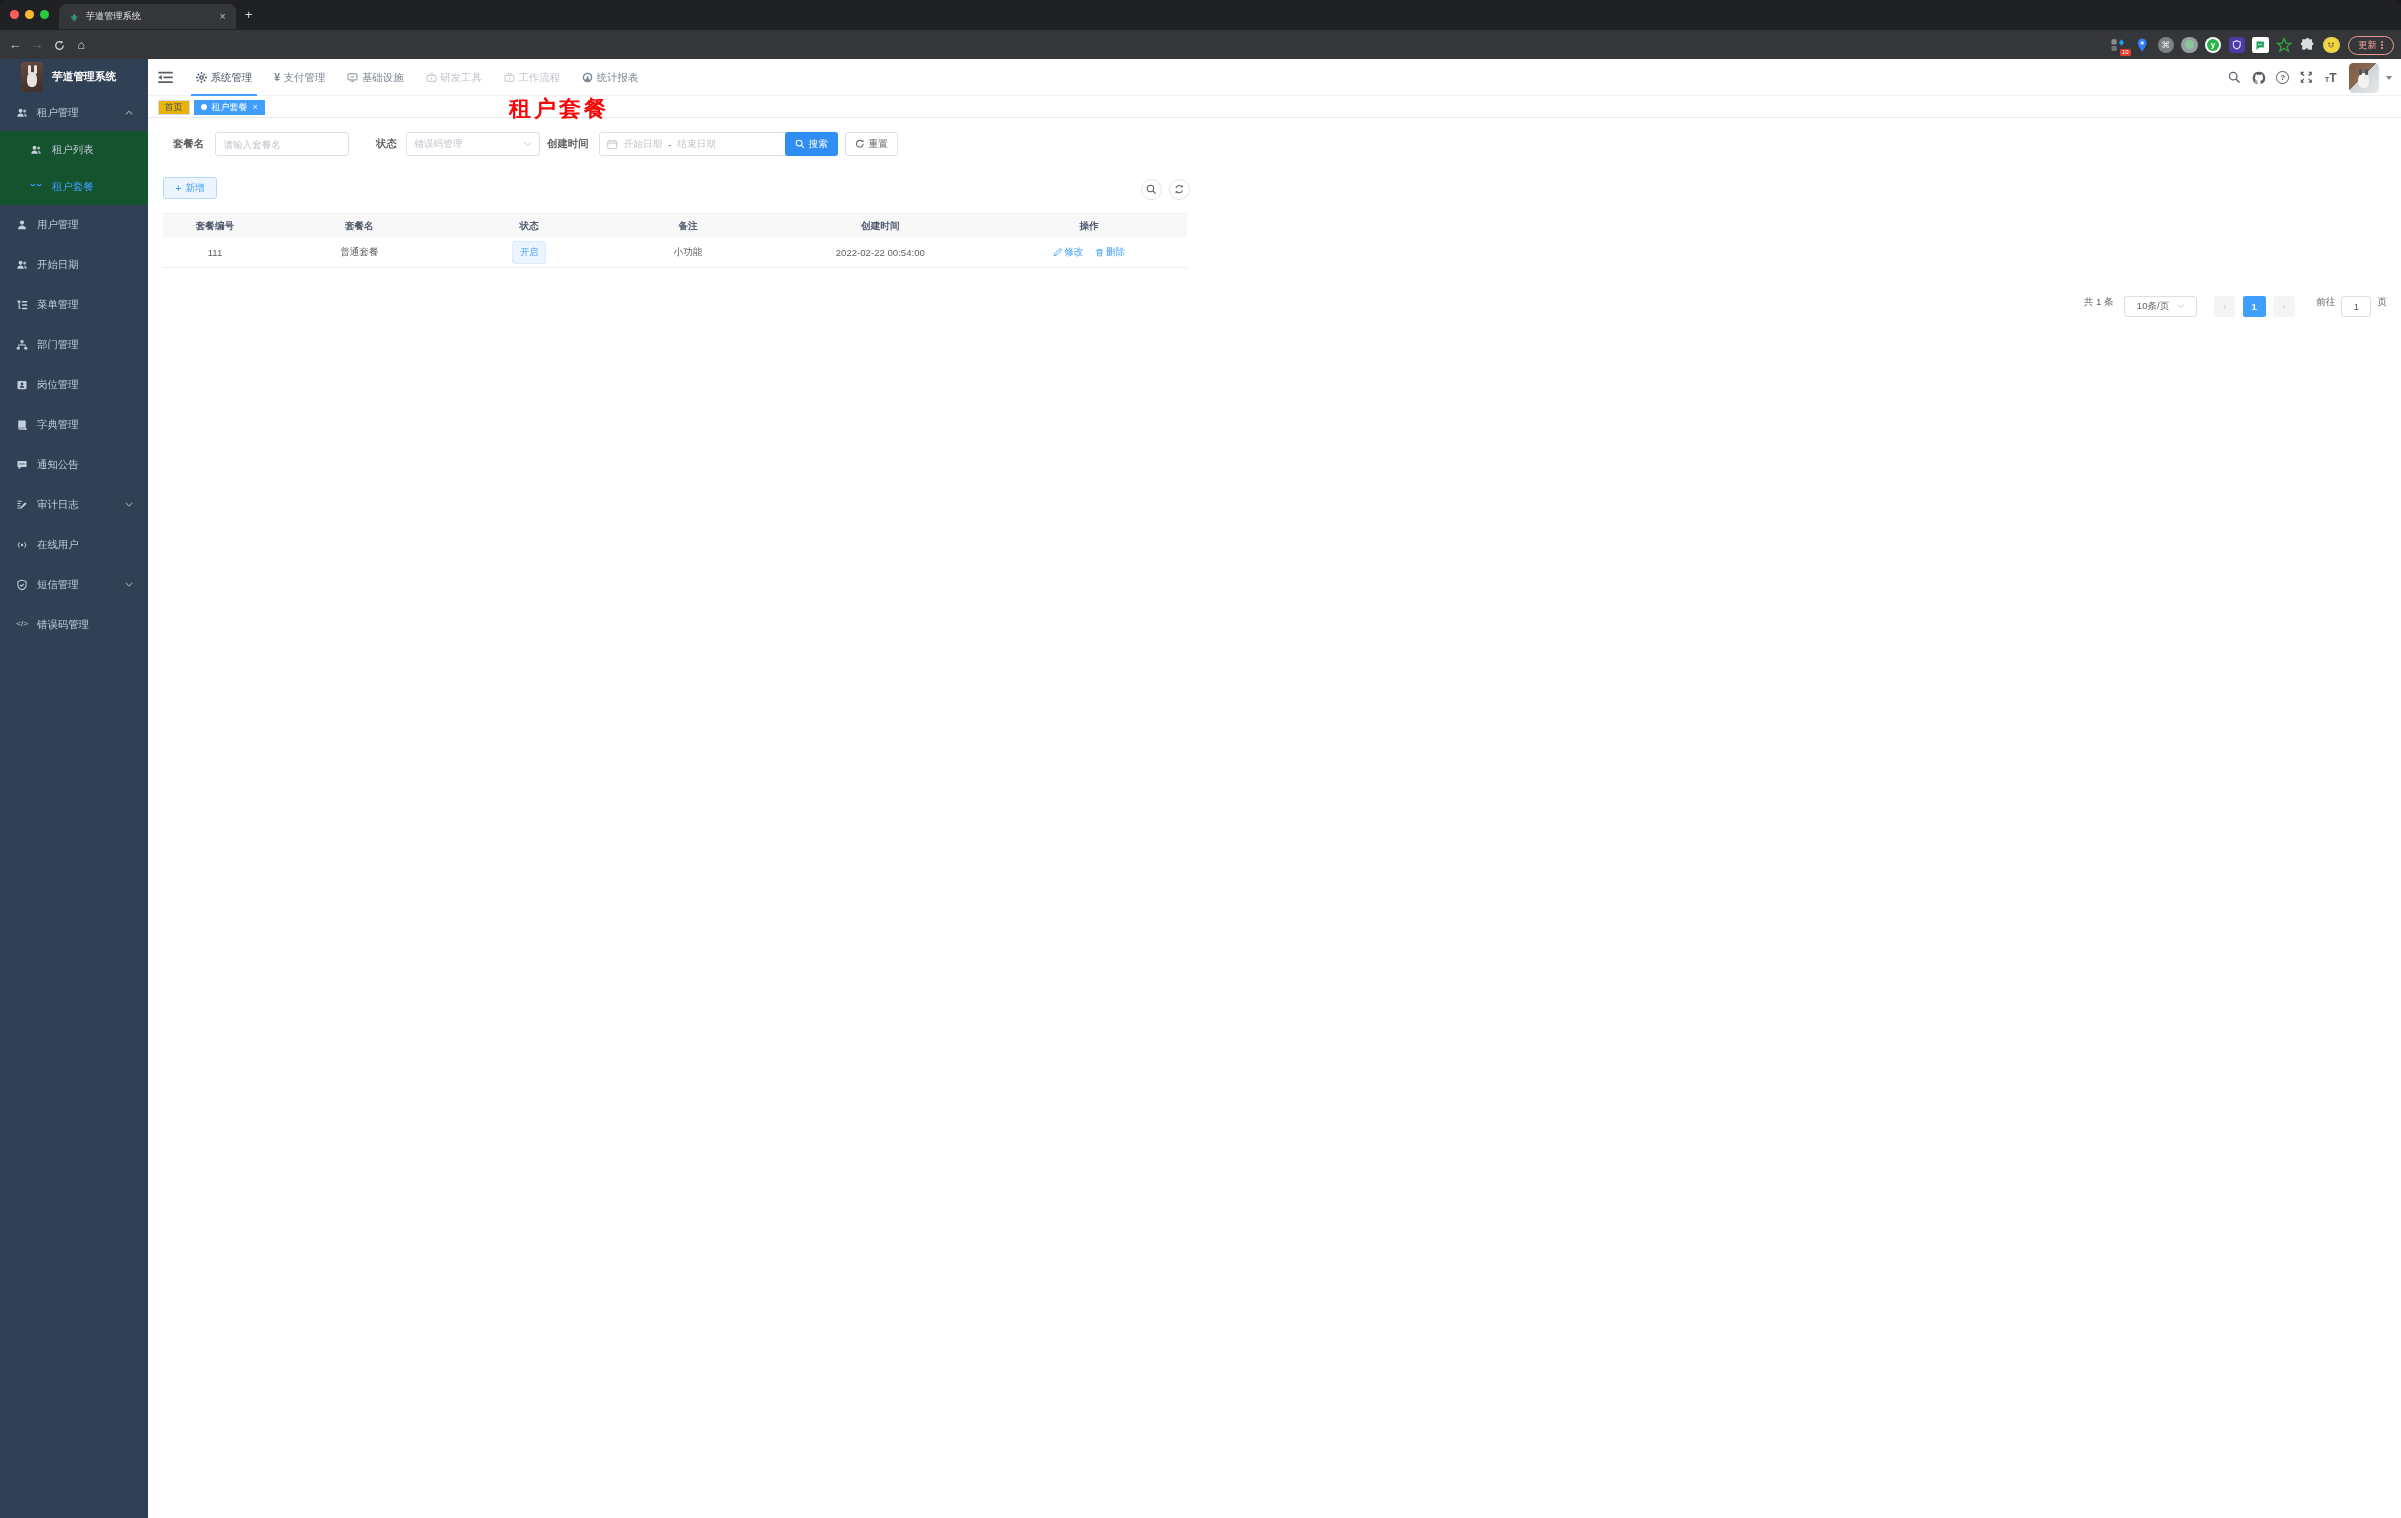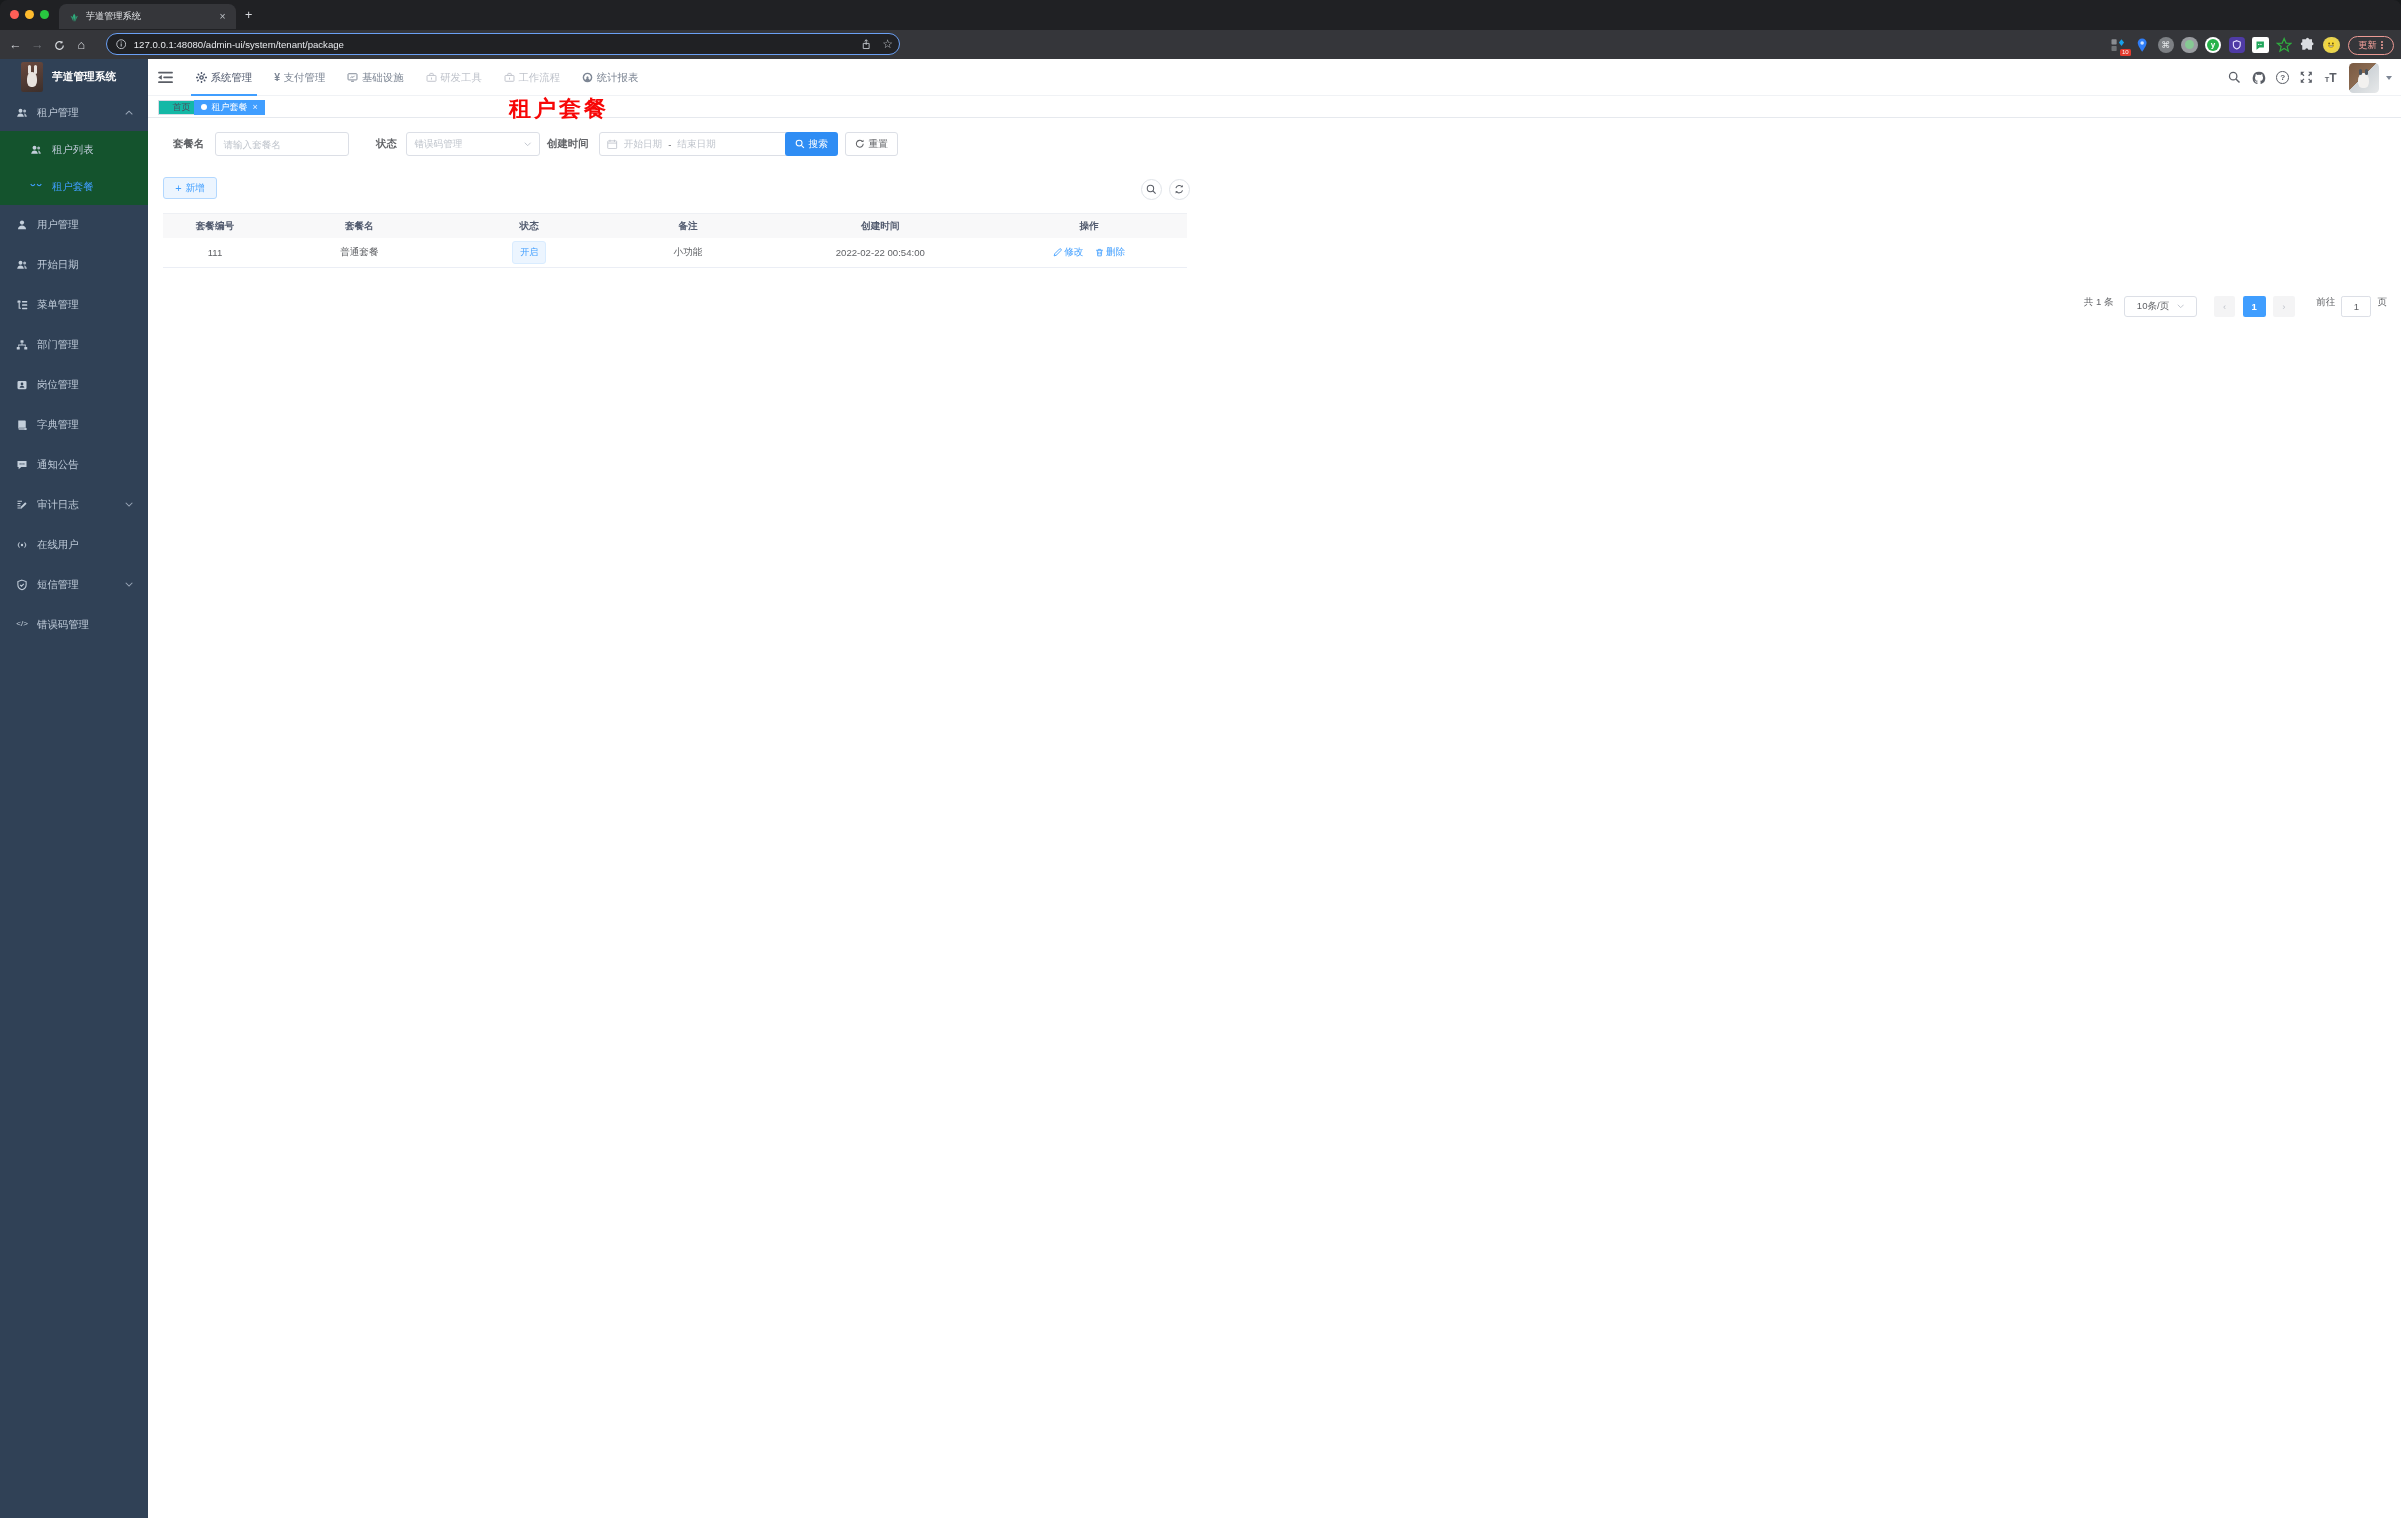--- a/index.html
+++ b/index.html
@@ -56,21 +56,21 @@
   .nav-item.active:after { content:""; position:absolute; left:6px; right:6px; bottom:0; height:2.2px; background:#409eff; }
   .nav-item.muted { color:#bfc3cb; }
   .hdr-right { position:absolute; right:9px; top:0; height:37px; display:flex; align-items:center; }
   .hicon { width:24px; height:37px; display:flex; align-items:center; justify-content:center; color:#5a5e66; cursor:pointer; }
   .avatar { width:30px; height:30px; border-radius:4.4px; margin-left:6px; background:linear-gradient(135deg,#7a5a43 0%,#8a6a50 45%,#cfd4d8 46%,#e7e9ea 100%); position:relative; overflow:hidden; }
   .avatar:before { content:""; position:absolute; left:9.6px; top:10.4px; width:10.4px; height:15px; background:#f2f1ef; border-radius:50% 50% 40% 40%; }
   .avatar:after { content:""; position:absolute; left:10.4px; top:6.7px; width:3px; height:6px; background:#4a5560; border-radius:1.5px; box-shadow:6px 0 0 #4a5560; }
   .caret-down { width:0; height:0; border-left:3.7px solid transparent; border-right:3.7px solid transparent; border-top:4.4px solid #7d8694; margin-left:7.4px; }
 
   .tagsbar { position:absolute; left:148px; top:37px; right:0; height:22px; background:#fff; border-bottom:0.7px solid #e6e9ee; box-shadow:0 0.7px 2.2px rgba(0,0,0,.06); }
-  .tag { position:absolute; top:3.7px; height:15px; display:inline-flex; align-items:center; font-size:9px; padding:0 14px; border:0.7px solid #d8dce5; background:#14b8a6; color:#495060; cursor:pointer; }
+  .tag { position:absolute; top:3.7px; height:15px; display:inline-flex; align-items:center; font-size:9px; padding:0 6px; border:0.7px solid #d8dce5; background:#eab308; color:#495060; cursor:pointer; }
   .tag.home { left:9.6px; }
   .tag.active { left:46px; background:#409eff; border-color:#409eff; color:#fff; padding:0 6px; }
   .tag .dot { width:6px; height:6px; border-radius:50%; background:#fff; margin-right:4.4px; }
   .tag .tclose { margin-left:5.2px; font-size:9px; color:#eaf3ff; }
 
   .main { position:absolute; left:148px; top:59px; right:0; bottom:0; background:#fff; }
   .page-title-red { position:absolute; left:361px; top:35px; font-size:22px; font-weight:bold; letter-spacing:3px; color:#f70606; }
 
   
   .flabel { position:absolute; top:14px; height:24px; line-height:24px; font-size:10.4px; font-weight:600; color:#606266; }
@@ -131,37 +131,20 @@
   <div class="toolbar">
     <span class="nav-glyph" style="margin-left:4.4px">←</span>
     <span class="nav-glyph dim">→</span>
     <span class="nav-glyph">
       <svg width="11" height="11" viewBox="0 0 16 16" style="margin:auto">
           <path d="M13.5 8a5.5 5.5 0 1 1-1.6-3.9" fill="none" stroke="#d6d9dd" stroke-width="1.8"></path>
           <path d="M12.2 1v3.6H8.6z" fill="#d6d9dd"></path>
         </svg>
     </span>
     <span class="nav-glyph">⌂</span>
-  </div>
-  <div class="omnibox">
-    <span class="omni-ico">
-      <svg width="10.4" height="10.4" viewBox="0 0 14 14">
-          <circle cx="7" cy="7" r="6" fill="none" stroke="#bdc1c6" stroke-width="1.3"></circle>
-          <rect x="6.3" y="6" width="1.4" height="4.2" fill="#bdc1c6"></rect>
-          <rect x="6.3" y="3.4" width="1.4" height="1.4" fill="#bdc1c6"></rect>
-        </svg>
-    </span>
-    <span class="omni-url">127.0.0.1:48080/admin-ui/system/tenant/package</span>
-    <span class="omni-ico" style="margin-right:10.4px">
-      <svg width="10.4" height="11" viewBox="0 0 14 15">
-          <path d="M3 6h8v7H3z" fill="none" stroke="#bdc1c6" stroke-width="1.3"></path>
-          <path d="M7 1v7M7 1 4.8 3.2M7 1l2.2 2.2" stroke="#bdc1c6" stroke-width="1.3" fill="none"></path>
-        </svg>
-    </span>
-    <span class="omni-ico" style="font-size:12px">☆</span>
   </div>
 
   <div class="ext-row">
     <span class="ext" style="border-radius:2.2px">
       <svg width="16.3" height="16.3" viewBox="0 0 22 22">
           <rect x="2" y="3" width="7" height="7" rx="1" fill="#8a8d91"></rect>
           <rect x="2" y="12" width="7" height="7" rx="1" fill="#6f7275"></rect>
           <path d="M12 7.5 15.5 3l3.5 4.5-3.5 4.5z" fill="#18a0e8"></path>
         </svg>
       <span class="badge">10</span>

